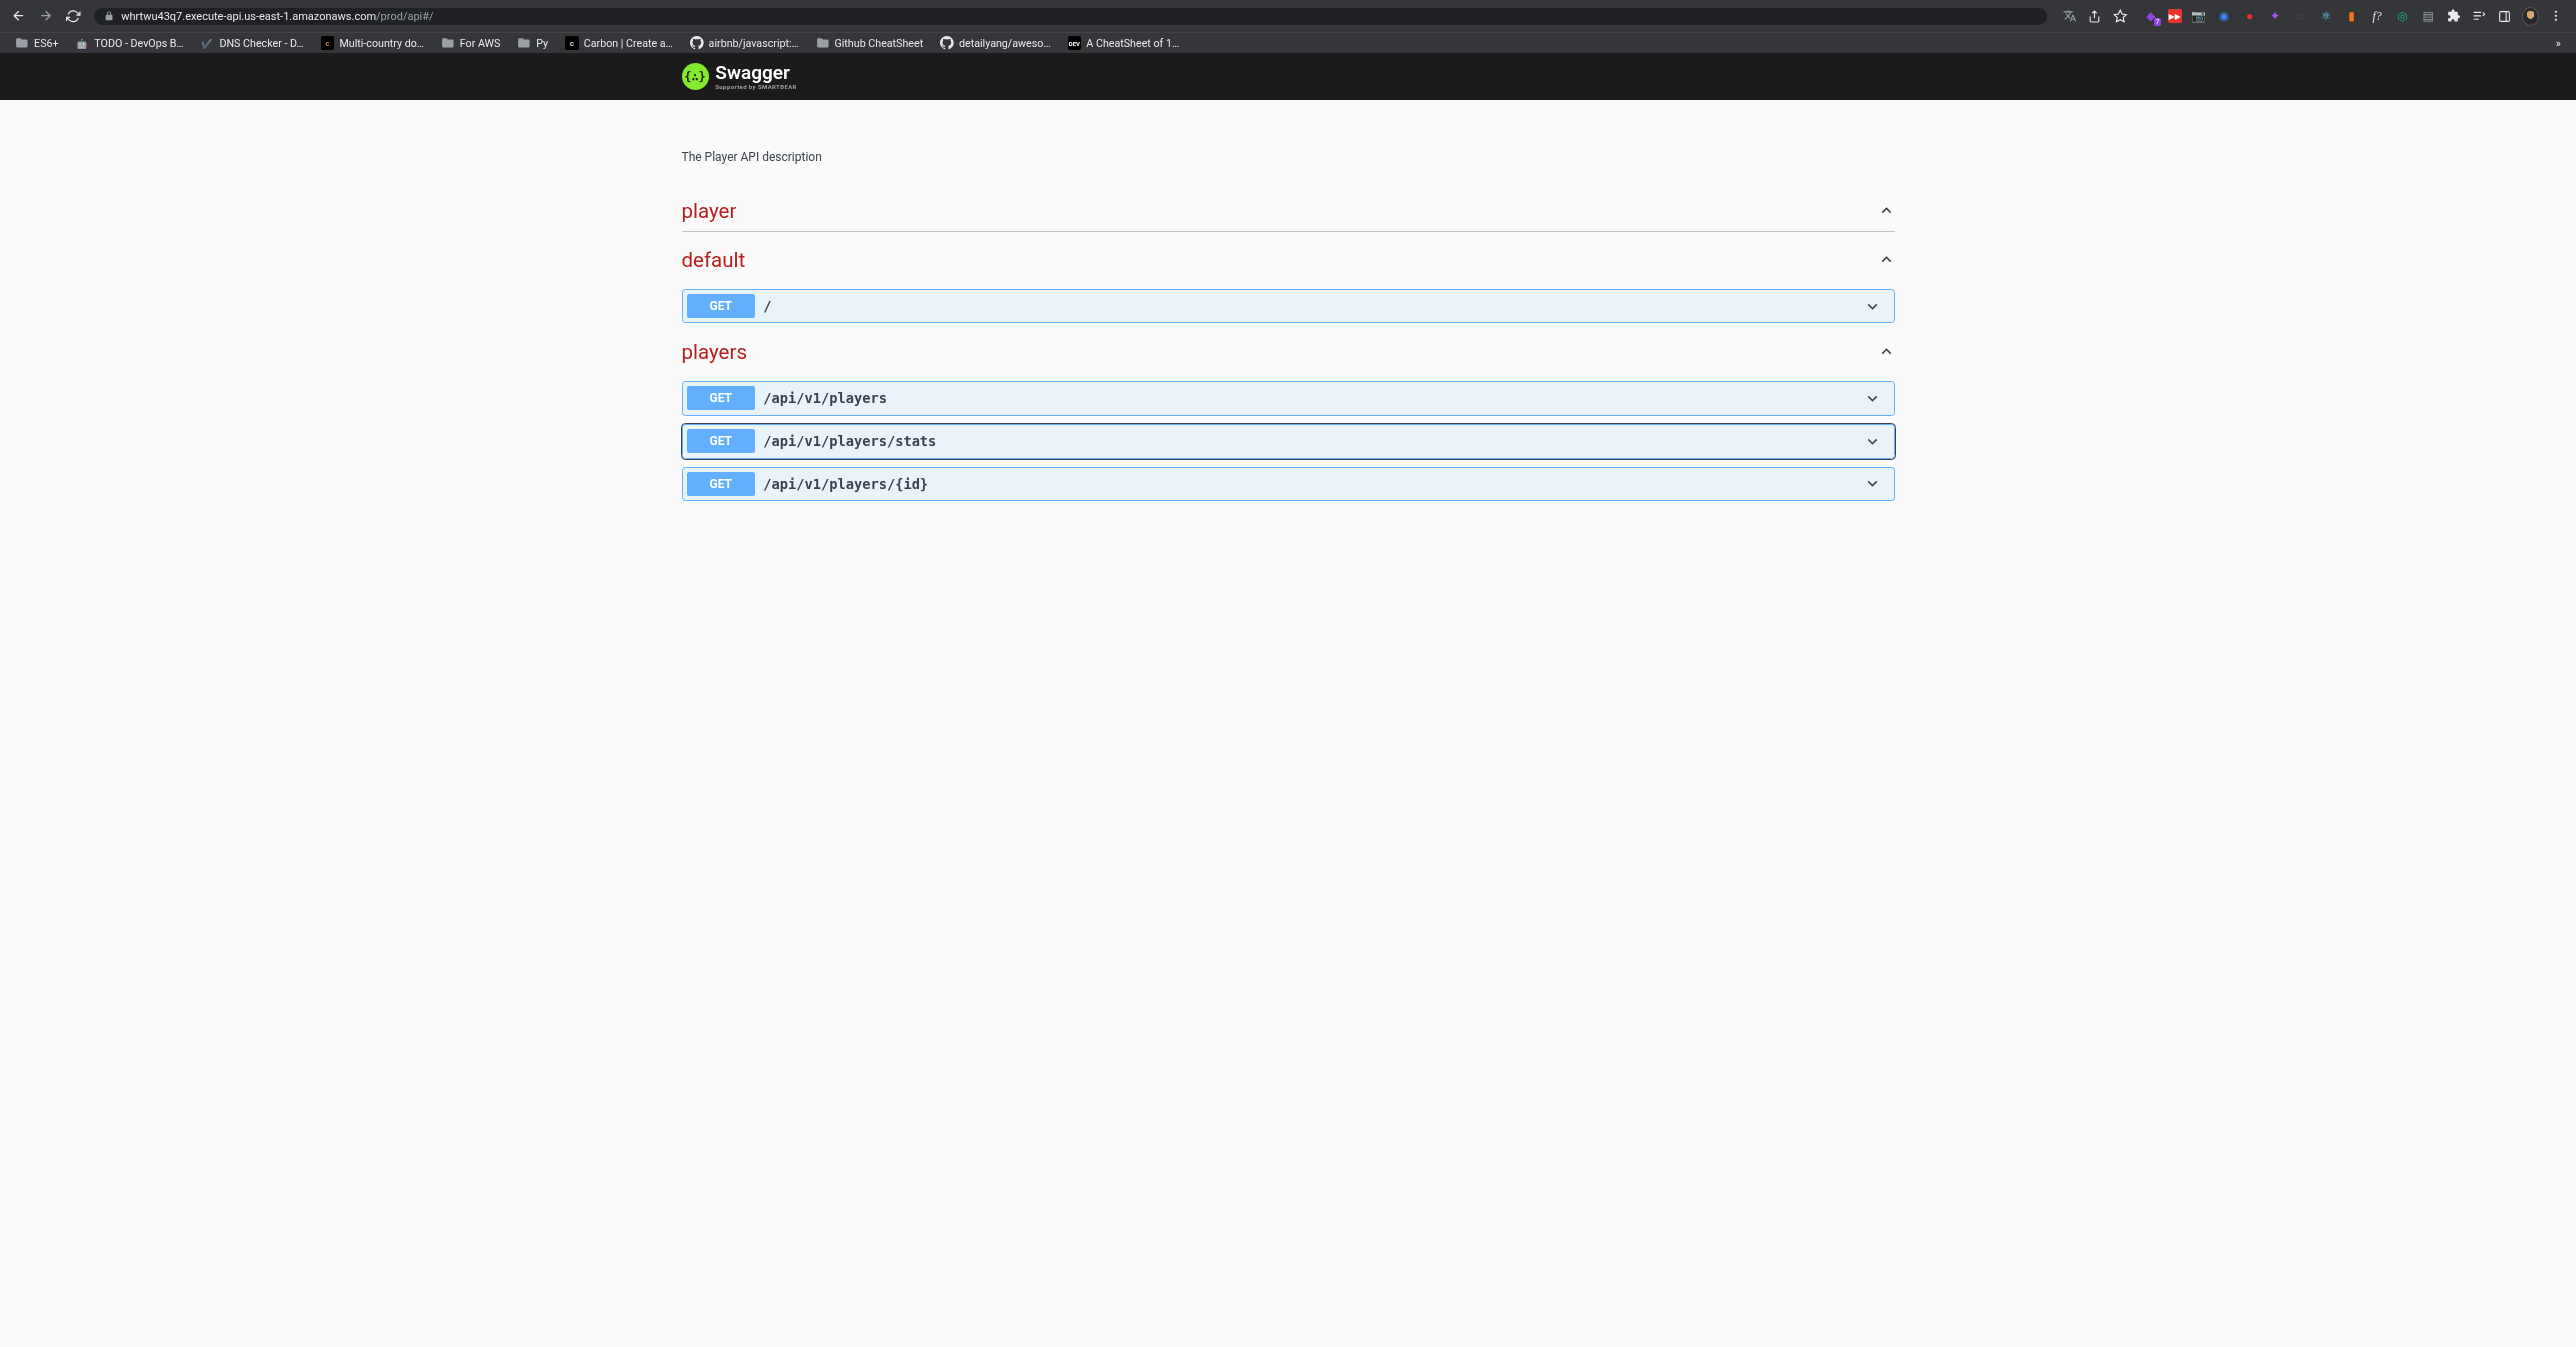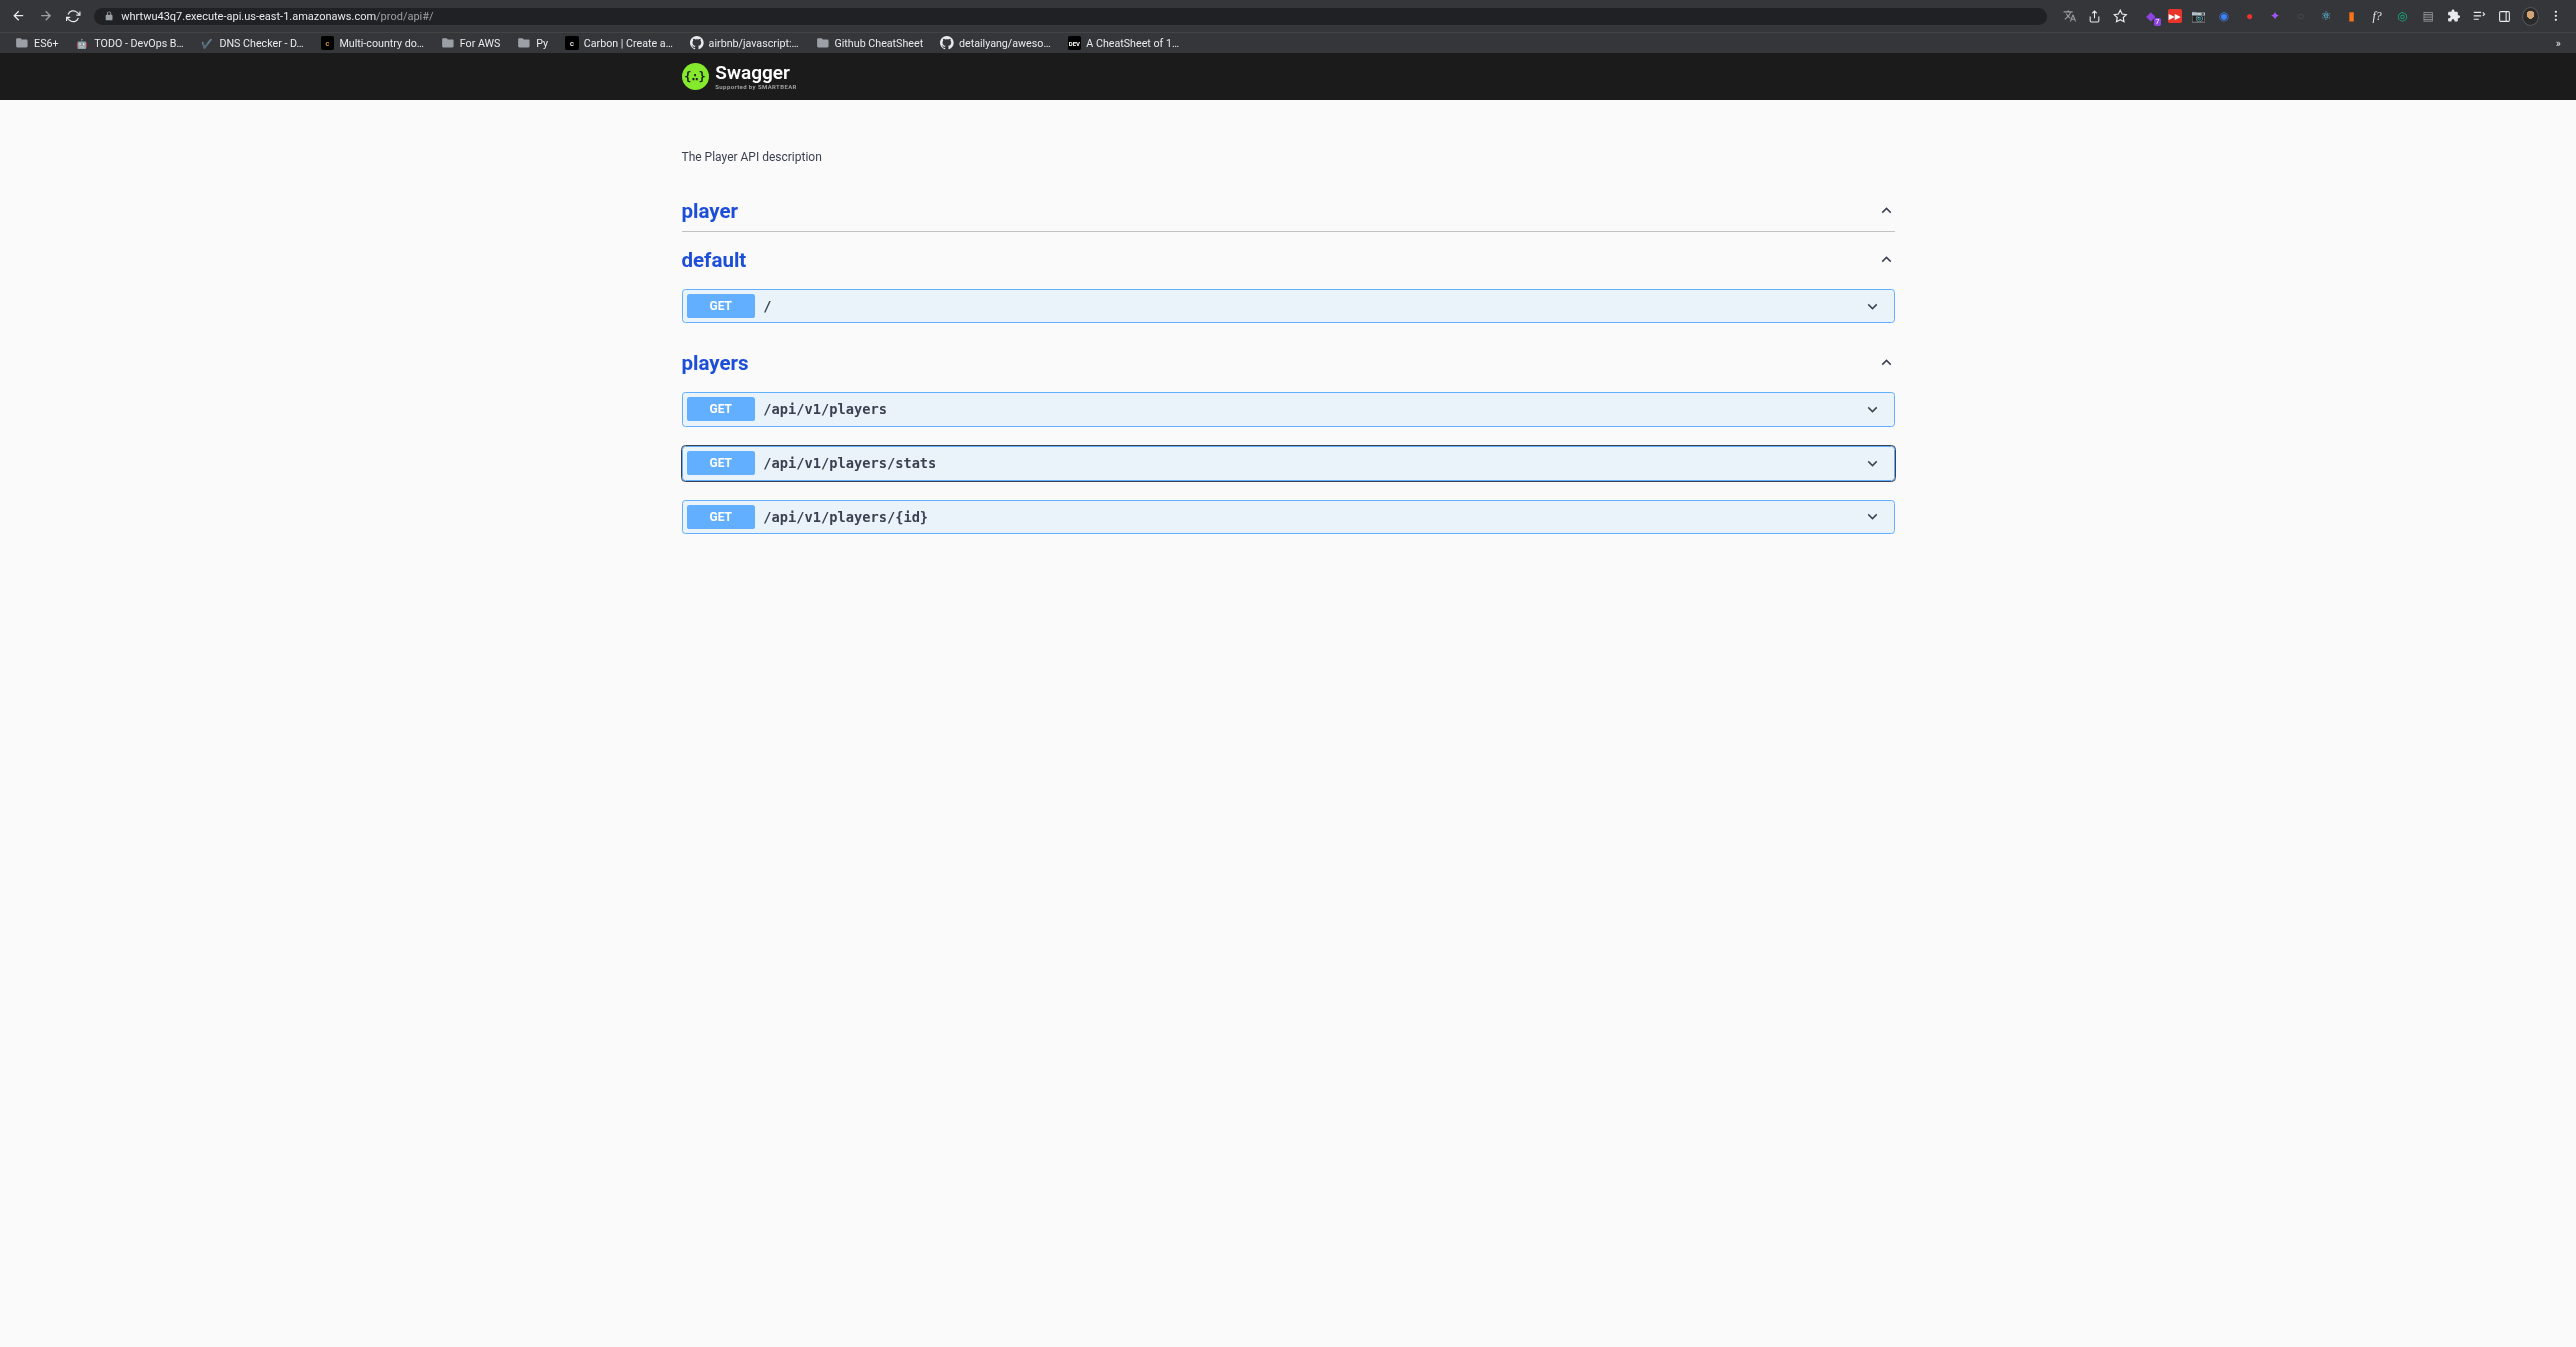--- a/index.html
+++ b/index.html
@@ -41,26 +41,26 @@
 .title-row { display: flex; align-items: center; gap: 6.8px; }
 .api-title { font-size: 31px; font-weight: 700; color: #3b4151; }
 .version-badge { background: #7d8492; color: #fff; font-size: 10.2px; padding: 1.7px 6.8px; border-radius: 12px; font-weight: 600; vertical-align: super; }
 .oas-badge { background: #89bf04; color: #fff; font-size: 10.2px; padding: 1.7px 6.8px; border-radius: 12px; font-weight: 700; vertical-align: super; }
 .description { color: #3b4151; font-size: 12px; margin-top: 24px; }
 
 
 .tag-section { margin-bottom: 6.8px; }
 .tag-header { display: flex; align-items: center; justify-content: space-between; padding: 8.5px 0; border-bottom: 0.9px solid rgba(59,65,81,0.3); cursor: pointer; }
 .tag-section.no-border .tag-header { border-bottom: none; }
-.tag-name { font-size: 20.5px; font-weight: 700; color: #1d4ed8; }
+.tag-name { font-size: 20.5px; font-weight: 400; color: #b91c1c; }
 .tag-chevron { color: #3b4151; }
 
 
 .operations { margin-top: 8.5px; }
-.opblock { border: 0.9px solid #61affe; background: rgba(97,175,254,0.1); border-radius: 3.4px; margin-bottom: 19px; display: flex; align-items: center; padding: 4.3px; cursor: pointer; }
+.opblock { border: 0.9px solid #61affe; background: rgba(97,175,254,0.1); border-radius: 3.4px; margin-bottom: 8px; display: flex; align-items: center; padding: 4.3px; cursor: pointer; }
 .opblock.focused { outline: 1.7px solid #3b4151; outline-offset: 0px; }
 .op-method { background: #61affe; color: #fff; font-weight: 700; font-size: 12px; padding: 5.1px 0; border-radius: 2.6px; min-width: 68px; text-align: center; margin-right: 8.5px; }
 .op-path { font-family: ui-monospace, SFMono-Regular, Menlo, Consolas, monospace; font-size: 13.7px; font-weight: 600; color: #3b4151; flex: 1; }
 .op-chevron { color: #3b4151; padding-right: 8.5px; }
 
 svg { display: block; }
 </style>
 </head>
 <body>
 

